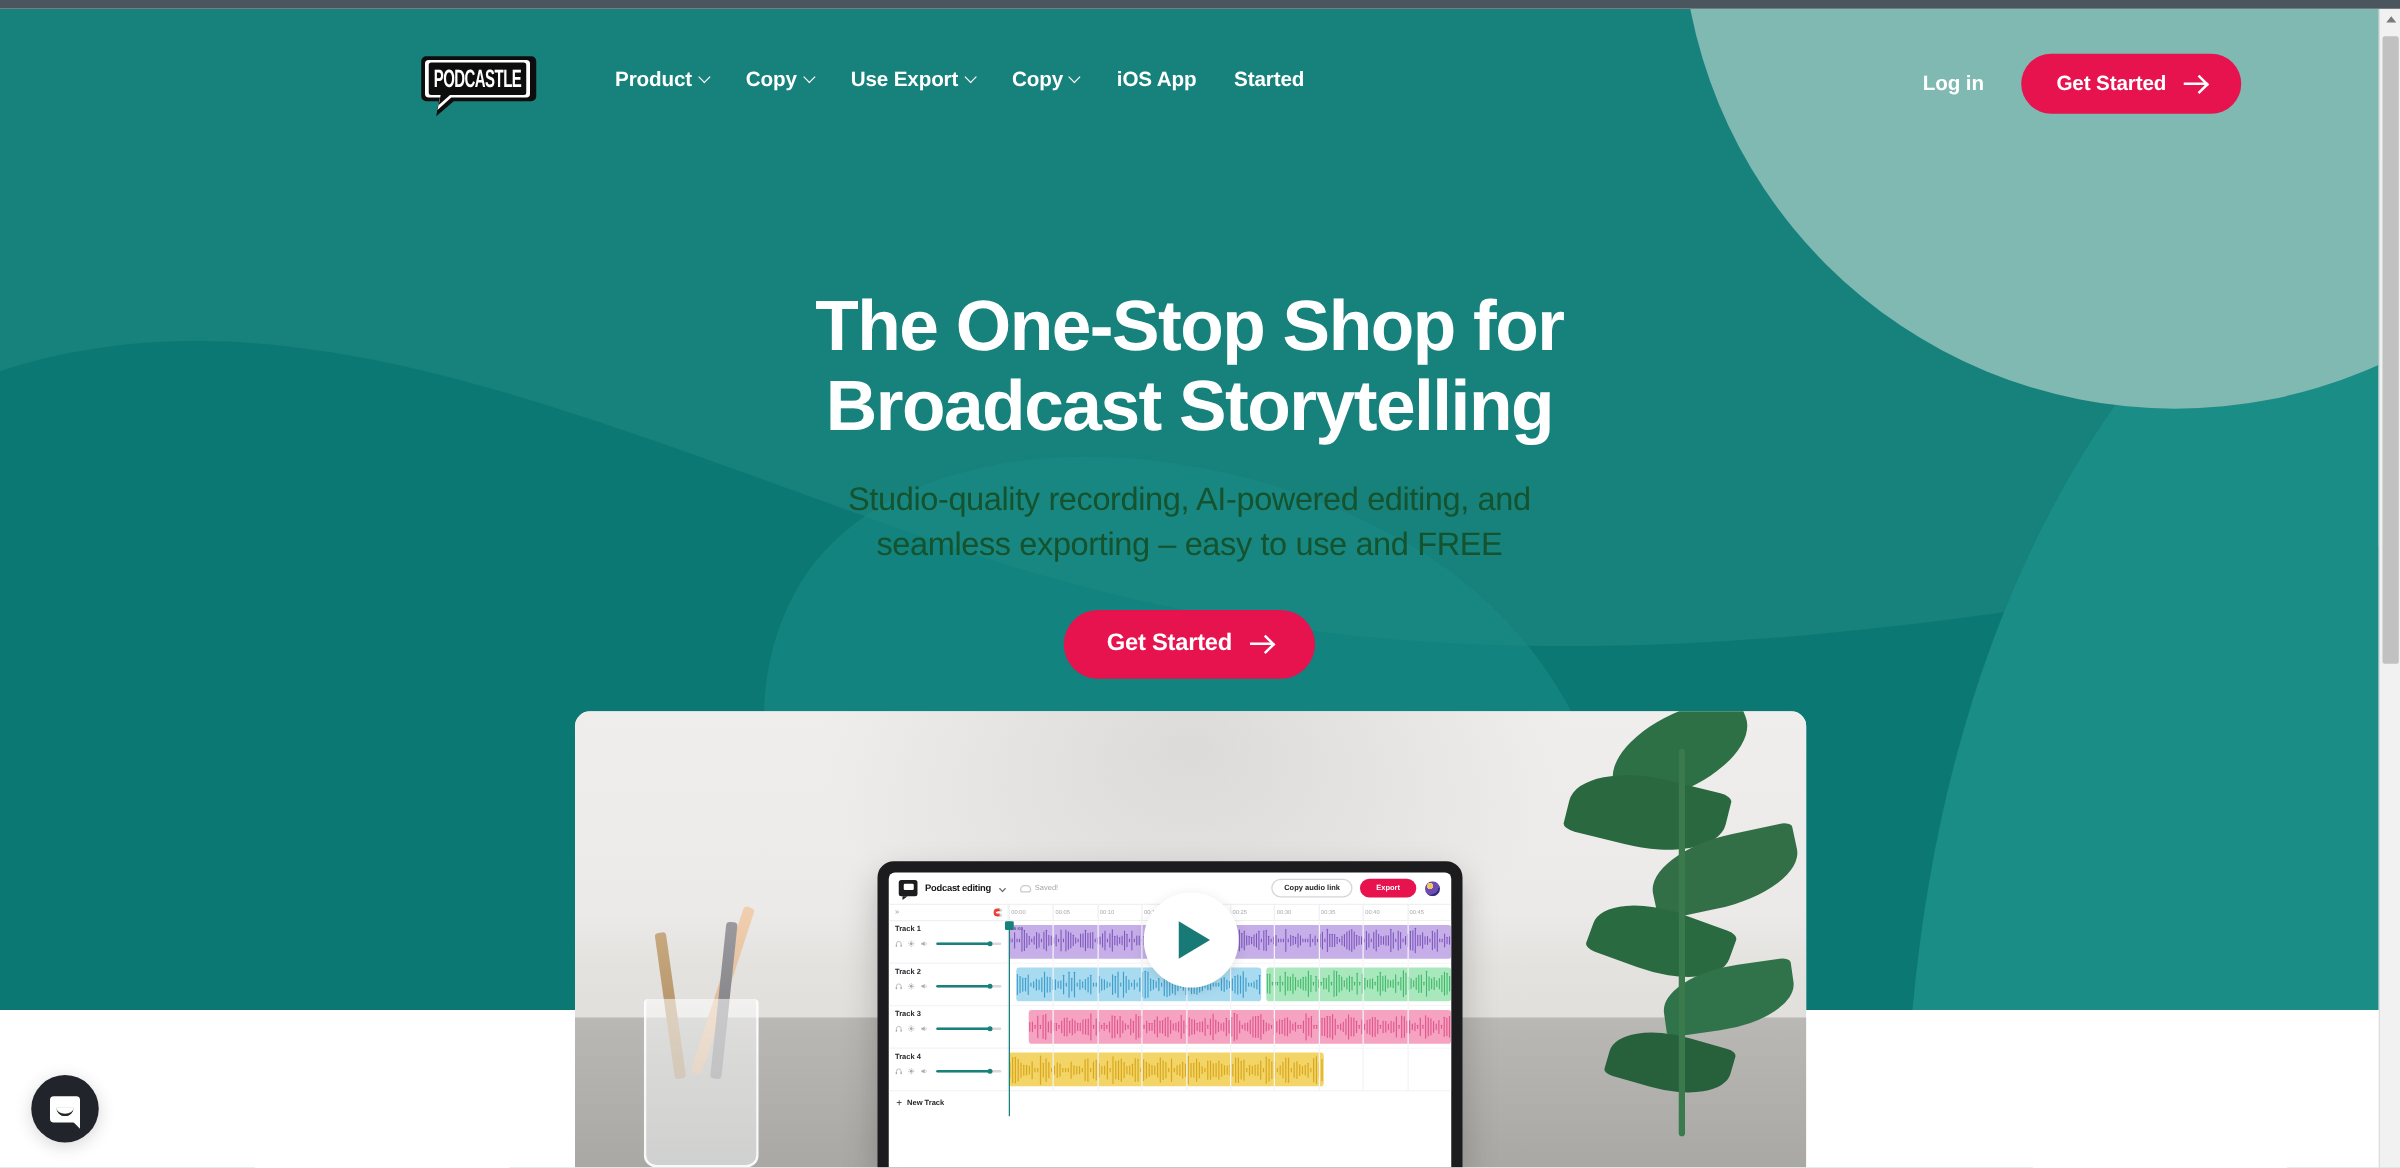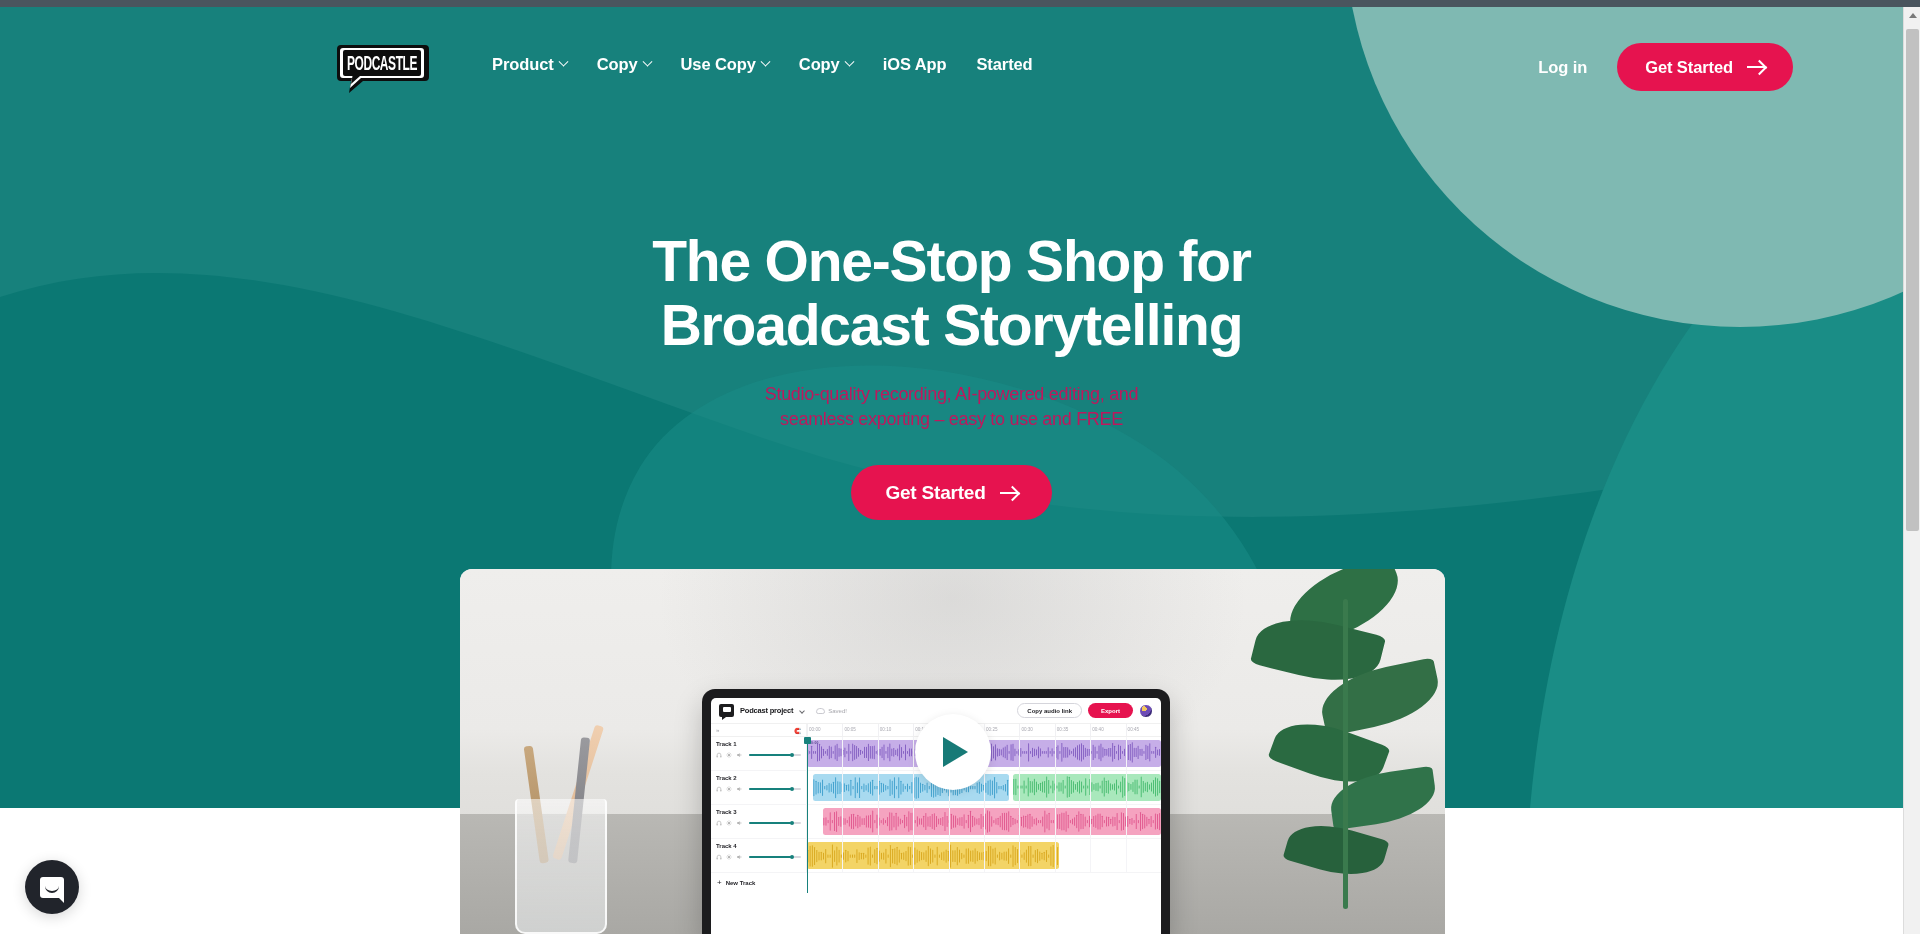--- a/index.html
+++ b/index.html
@@ -151,22 +151,22 @@
   #hero-title {
     color: #ffffff;
     font-size: 57px;
     line-height: 1.13;
     font-weight: bold;
     letter-spacing: -1.2px;
     white-space: pre-line;
   }
   #hero-sub {
     margin-top: 24px;
-    color: #be185d;
-    font-size: 18px;
+    color: #14532d;
+    font-size: 26px;
     line-height: 1.38;
     letter-spacing: -0.3px;
     white-space: pre-line;
     font-weight: 400;
   }
   #hero-cta-wrap { margin-top: 34px; display: flex; justify-content: center; }
   #hero-cta { height: 55px; padding: 0 34px; font-size: 19px; letter-spacing: -0.2px; }
 
   
   #hero-media {
@@ -495,21 +495,21 @@
     <div id="nav-links">
       <a class="nav-link" href="#">
         <span>Product</span>
         <span class="chev"></span>
       </a>
       <a class="nav-link" href="#">
         <span>Copy</span>
         <span class="chev"></span>
       </a>
       <a class="nav-link" href="#">
-        <span>Use Copy</span>
+        <span>Use Export</span>
         <span class="chev"></span>
       </a>
       <a class="nav-link" href="#">
         <span>Copy</span>
         <span class="chev"></span>
       </a>
       <a class="nav-link" href="#">
         <span>iOS App</span>
       </a>
       <a class="nav-link" href="#">
@@ -558,21 +558,21 @@
       <div class="pencil" style="left:108px;top:168px; height:126px; background:linear-gradient(180deg,#9a9a9e,#77777c); transform:rotate(6deg);"></div>
       <div class="pencil" style="left:80px; top:176px; height:118px; background:linear-gradient(180deg,#c8a87e,#a8875d); transform:rotate(-8deg);"></div>
       <div id="cup"></div>
     </div>
 
     <div id="laptop">
       <div id="editor">
 
         <div id="editor-topbar">
           <div id="ed-logo"></div>
-          <span id="ed-project">Podcast project</span>
+          <span id="ed-project">Podcast editing</span>
           <span class="mini-chev"></span>
           <span id="ed-saved">
             <span id="cloud-icon"></span>
             <span>Saved!</span>
           </span>
           <div id="ed-actions">
             <button id="copy-link-btn">Copy audio link</button>
             <button id="export-btn">Export</button>
             <div id="ed-avatar"></div>
           </div>

